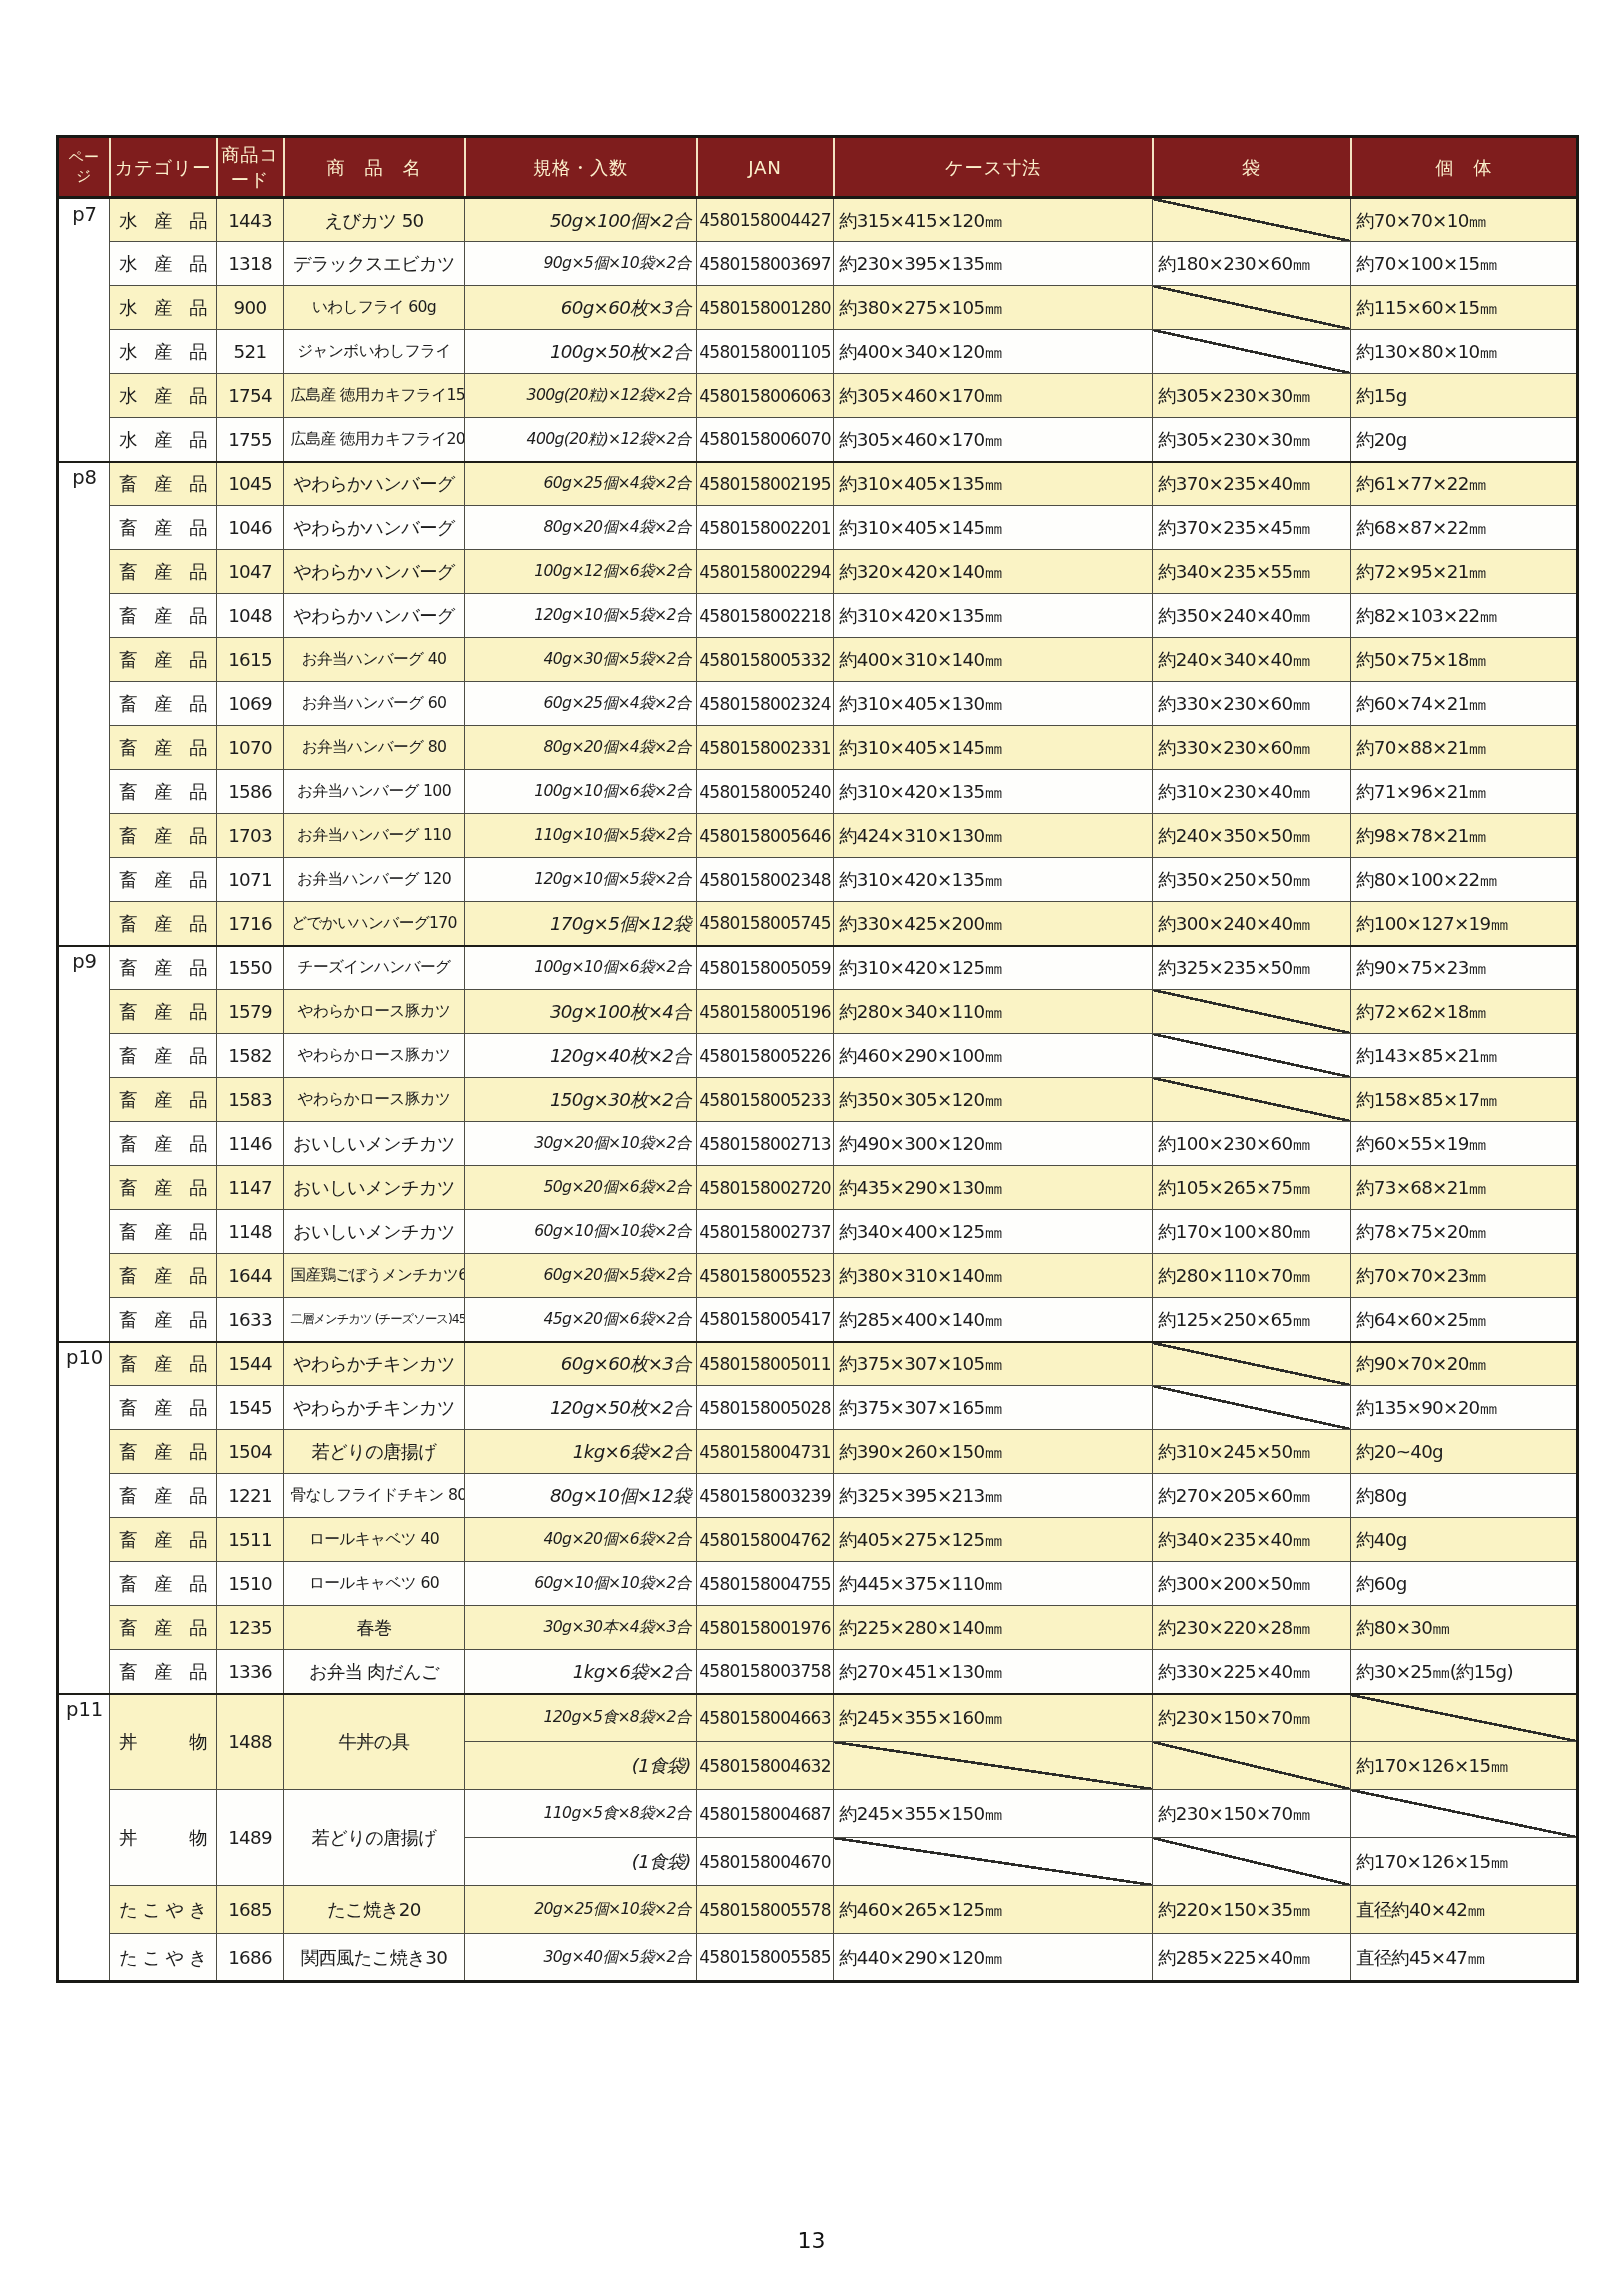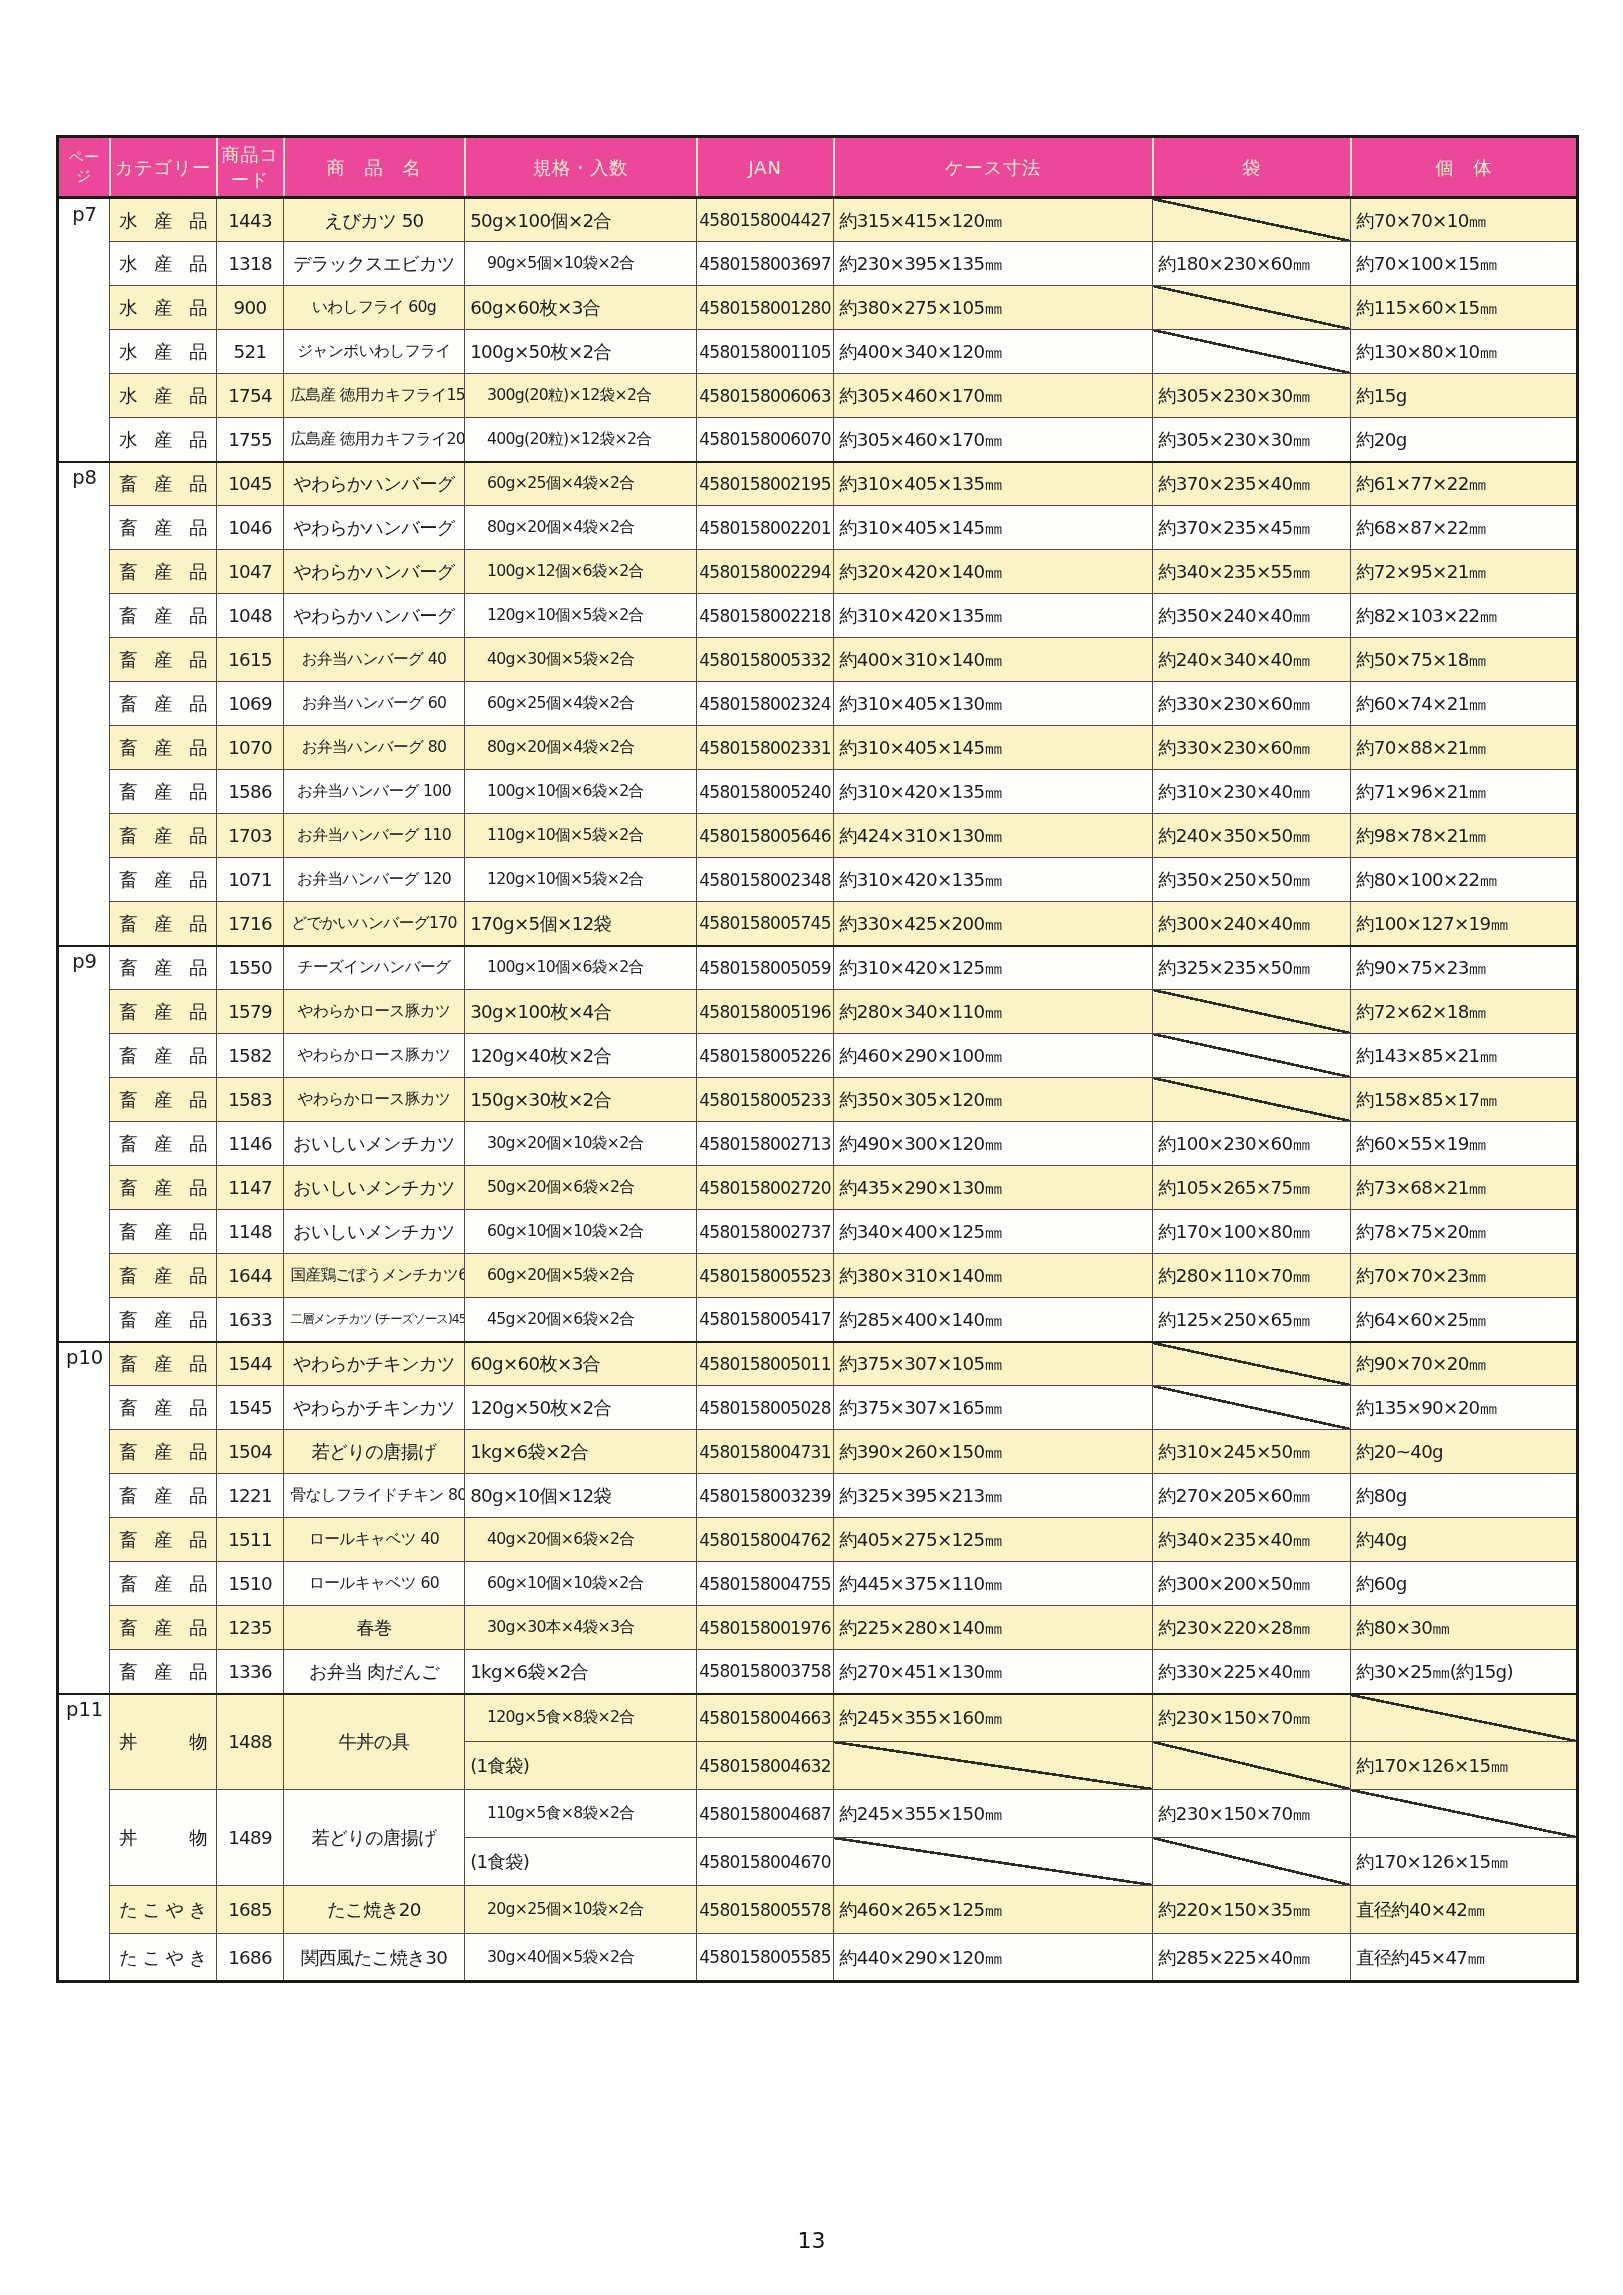--- a/index.html
+++ b/index.html
@@ -7,42 +7,42 @@
     width:1623px;height:2295px;background:#ffffff;position:relative;
     font-family:"DejaVu Sans","Liberation Sans",sans-serif;color:#1c1c1c;
   }
   .sheet{position:absolute;inset:0;}
   table.catalog{
     position:absolute;left:56px;top:135px;width:1519px;
     border-collapse:collapse;table-layout:fixed;
     border:3.3px solid #191915;
   }
   thead th{
-    background:#ec4899;color:#fbefcb;font-weight:normal;
+    background:#7f1d1d;color:#fbefcb;font-weight:normal;
     font-size:18.3px;text-align:center;vertical-align:middle;
     height:58px;padding:0 2.6px;letter-spacing:0.7px;
     border-left:2px solid #f3e3c2;border-bottom:3.9px solid #191915;
   }
   thead th:first-child{border-left:none;font-size:15px;letter-spacing:0;}
   tbody td{
     font-size:18.3px;letter-spacing:-0.7px;vertical-align:middle;
     border:1.3px solid #4d4d45;padding:1.3px 5.2px;overflow:hidden;white-space:nowrap;
   }
   tbody tr{height:44px;}
   tbody tr.tall{height:48px;}
   tbody tr.secfirst td{border-top:2.6px solid #1d1d18;}
   td.c-page{background:#ffffff;vertical-align:top;text-align:center;
     font-size:19.6px;padding:3.9px 2.6px 0 3.9px;letter-spacing:0;}
   td.c-cat{padding:0 9.2px;}
   td.c-cat .sp{display:flex;justify-content:space-between;align-items:center;width:100%;}
   td.c-code{text-align:center;padding:1.3px 1.3px;}
   td.c-name{text-align:center;padding:1.3px 6.5px;}
   td.c-name.n1{font-size:15.7px;}
   td.c-name.n2{font-size:12.4px;letter-spacing:-1px;}
-  td.c-spec{text-align:left;}
+  td.c-spec{text-align:right;font-style:italic;}
   td.c-spec.n1{font-size:15.7px;padding-left:22px;}
   td.c-jan{text-align:center;font-size:17px;letter-spacing:-0.7px;padding:1.3px 1.3px;}
   td.c-case,td.c-bag,td.c-unit{text-align:left;}
   tr.y td{background:#faf3c5;}
   tr.w td{background:#fefefc;}
   td.c-page{background:#ffffff !important;}
   td.slash{position:relative;padding:0;}
   td.slash::after{
     content:"";position:absolute;inset:0;
     background:linear-gradient(to top right,

